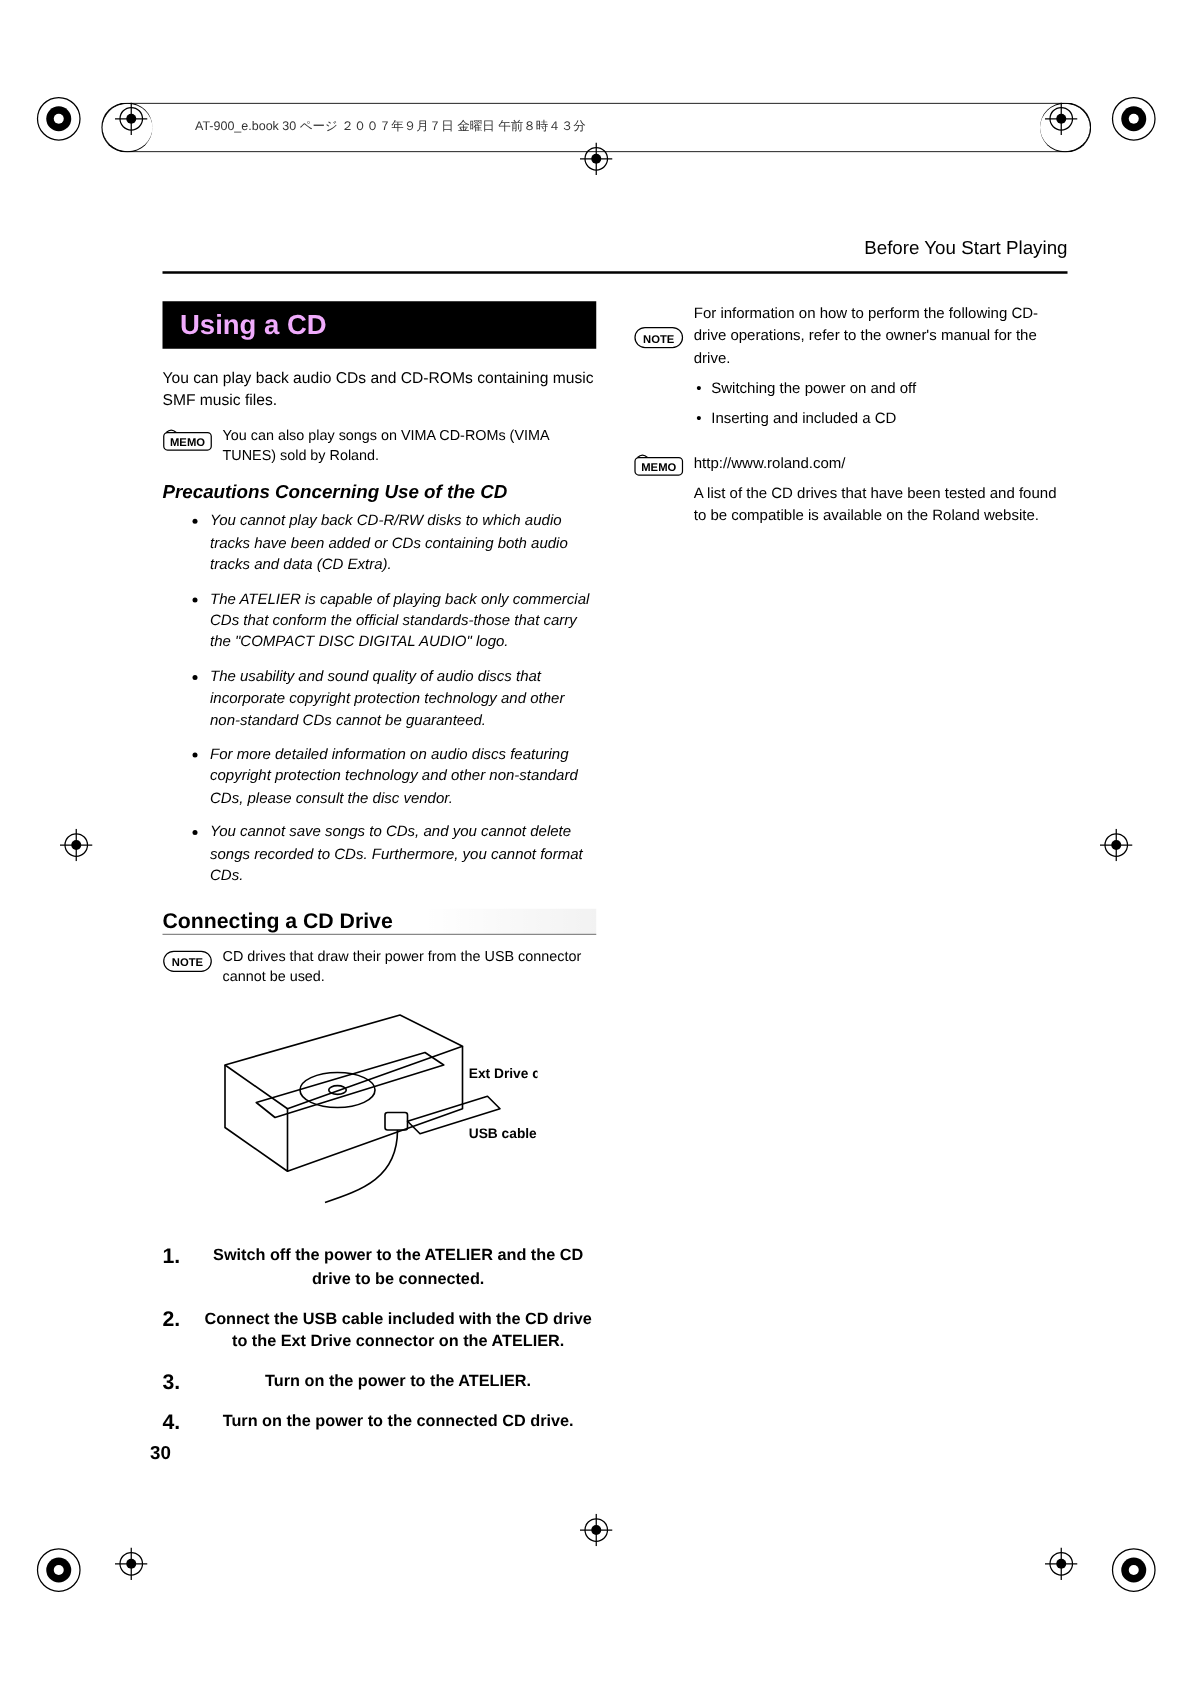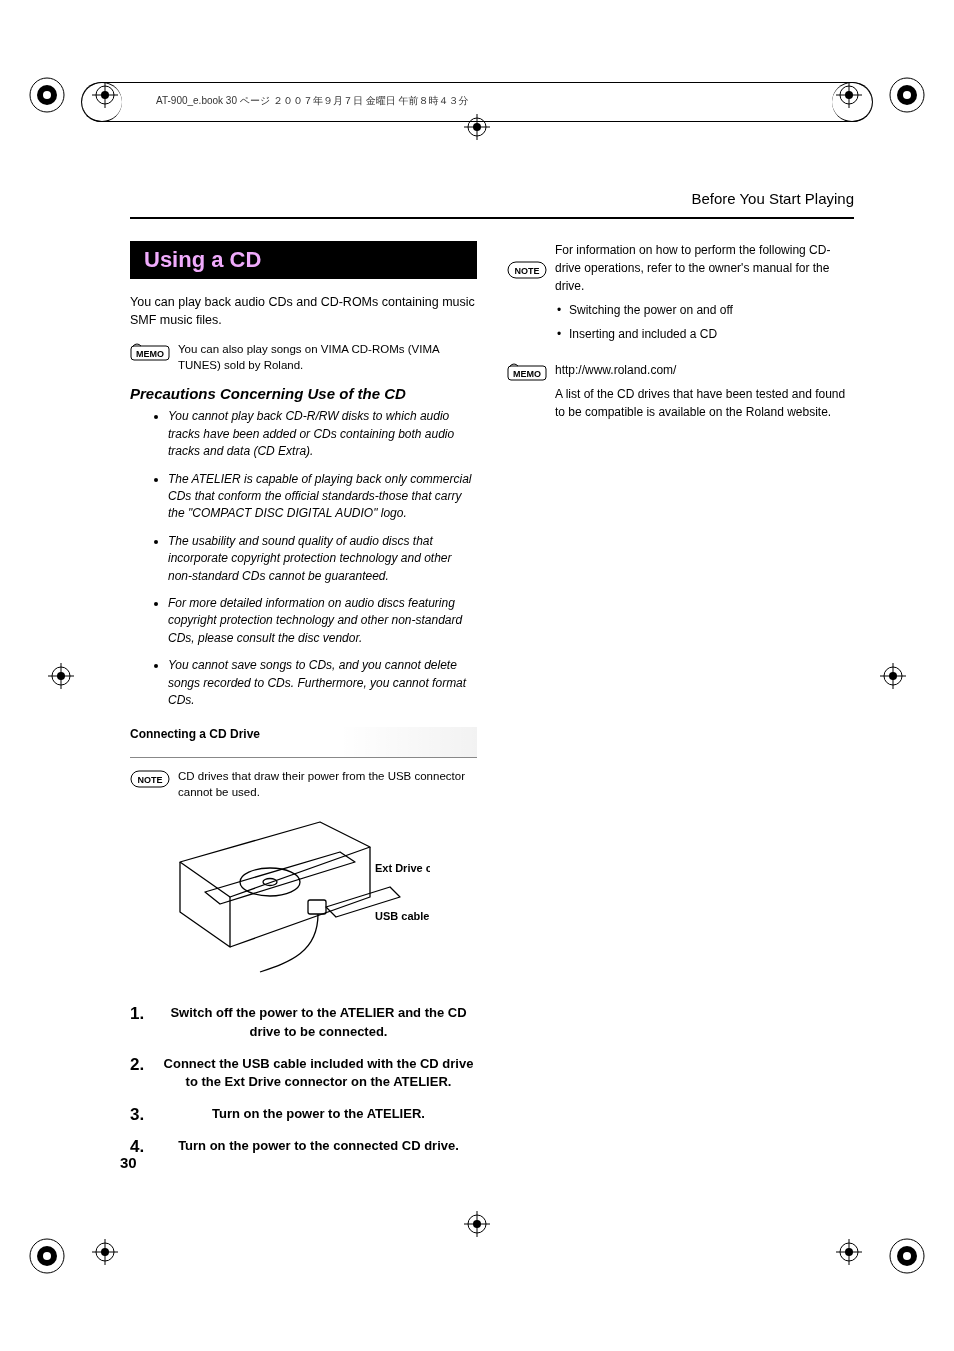--- a/index.html
+++ b/index.html
@@ -98,24 +98,24 @@
   ul.bullets {
     list-style: disc;
     padding-left: 38px;
     font-size: 12px;
     line-height: 1.45;
     font-style: italic;
   }
   ul.bullets li { margin-bottom: 10px; }
 
   .h2line {
-    font-size: 12px;
+    font-size: 17px;
     font-weight: 600;
     border-bottom: 1px solid #888;
-    padding-bottom: 16px;
+    padding-bottom: 0;
     margin: 18px 0 10px;
     background: linear-gradient(to right, rgba(0,0,0,0) 60%, rgba(0,0,0,0.05));
   }
 
   .figure {
     margin: 10px 0 18px 30px;
     text-align: left;
   }
 
   ol.steps {

